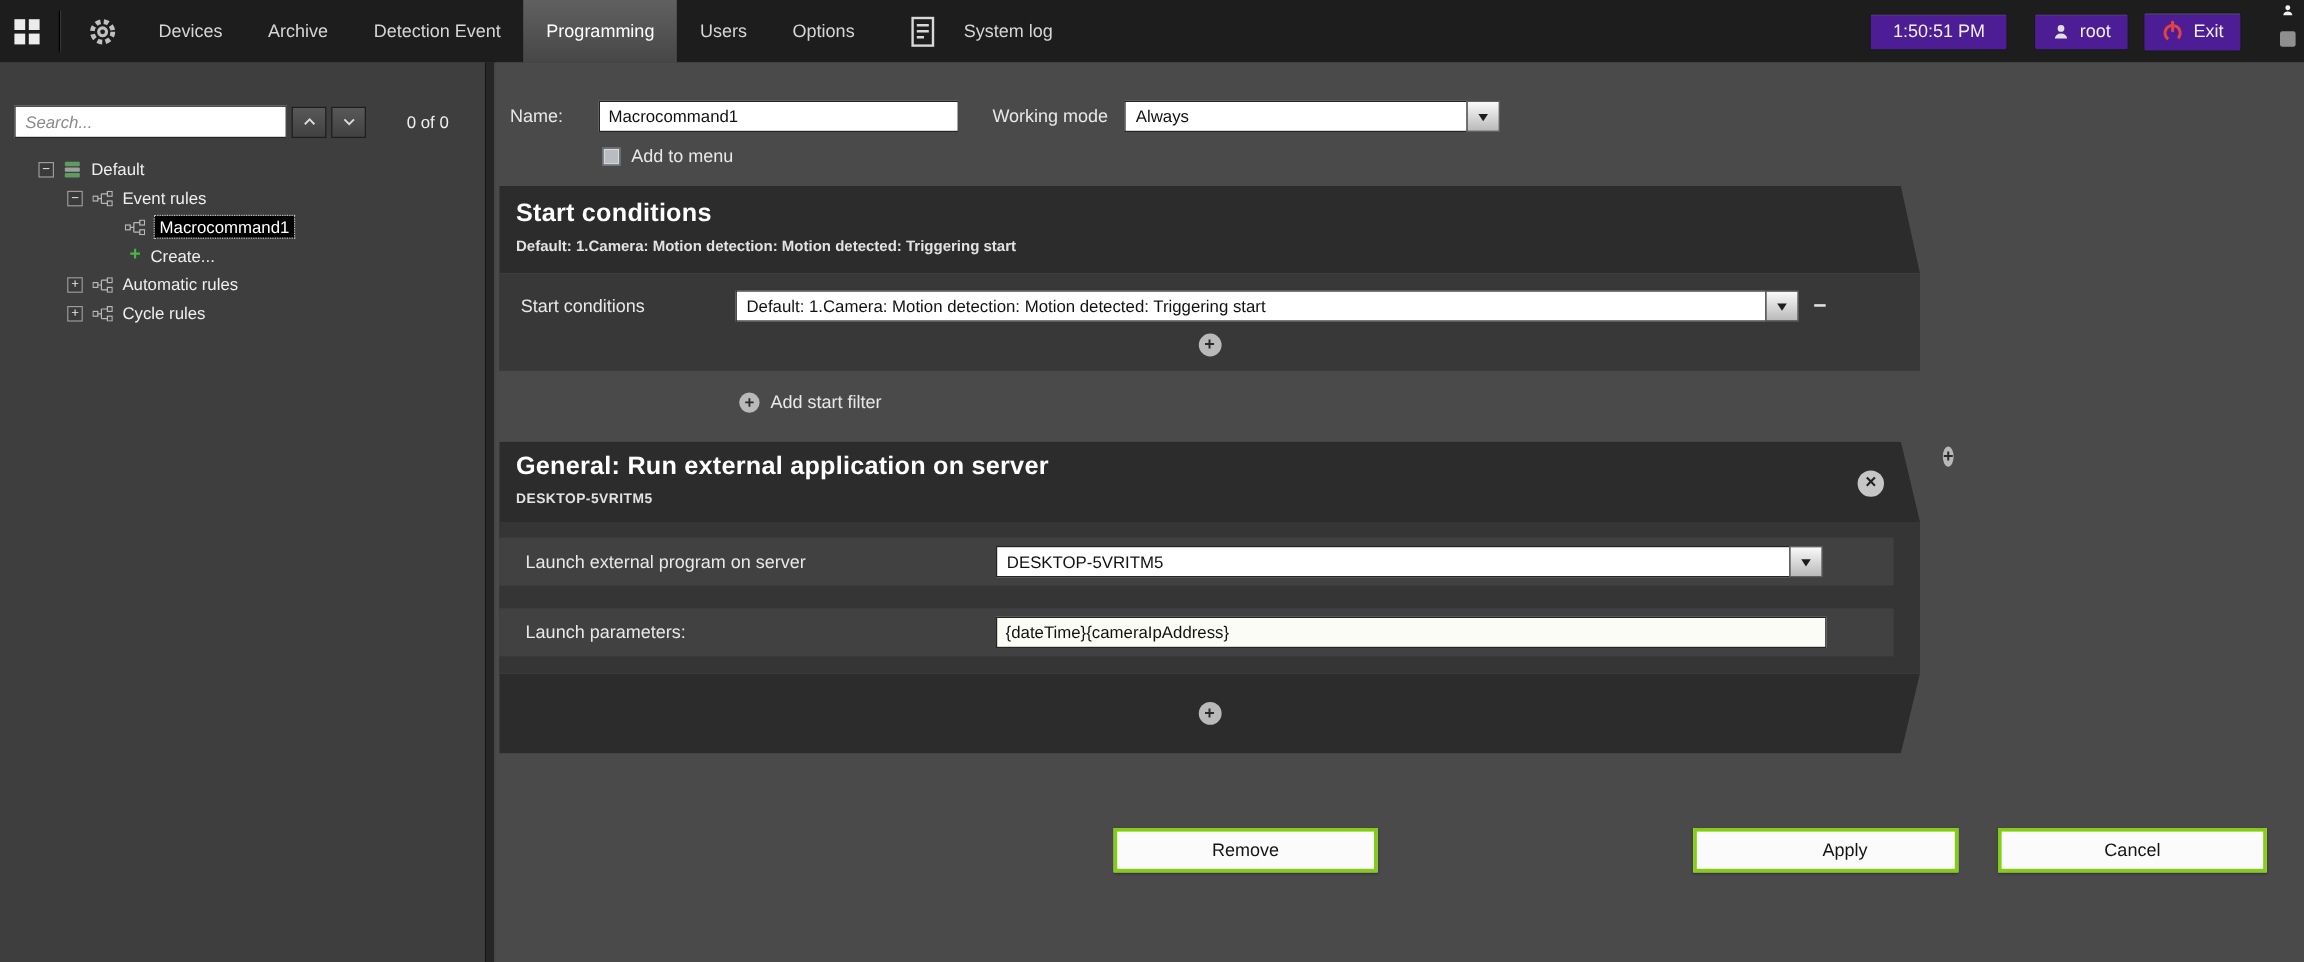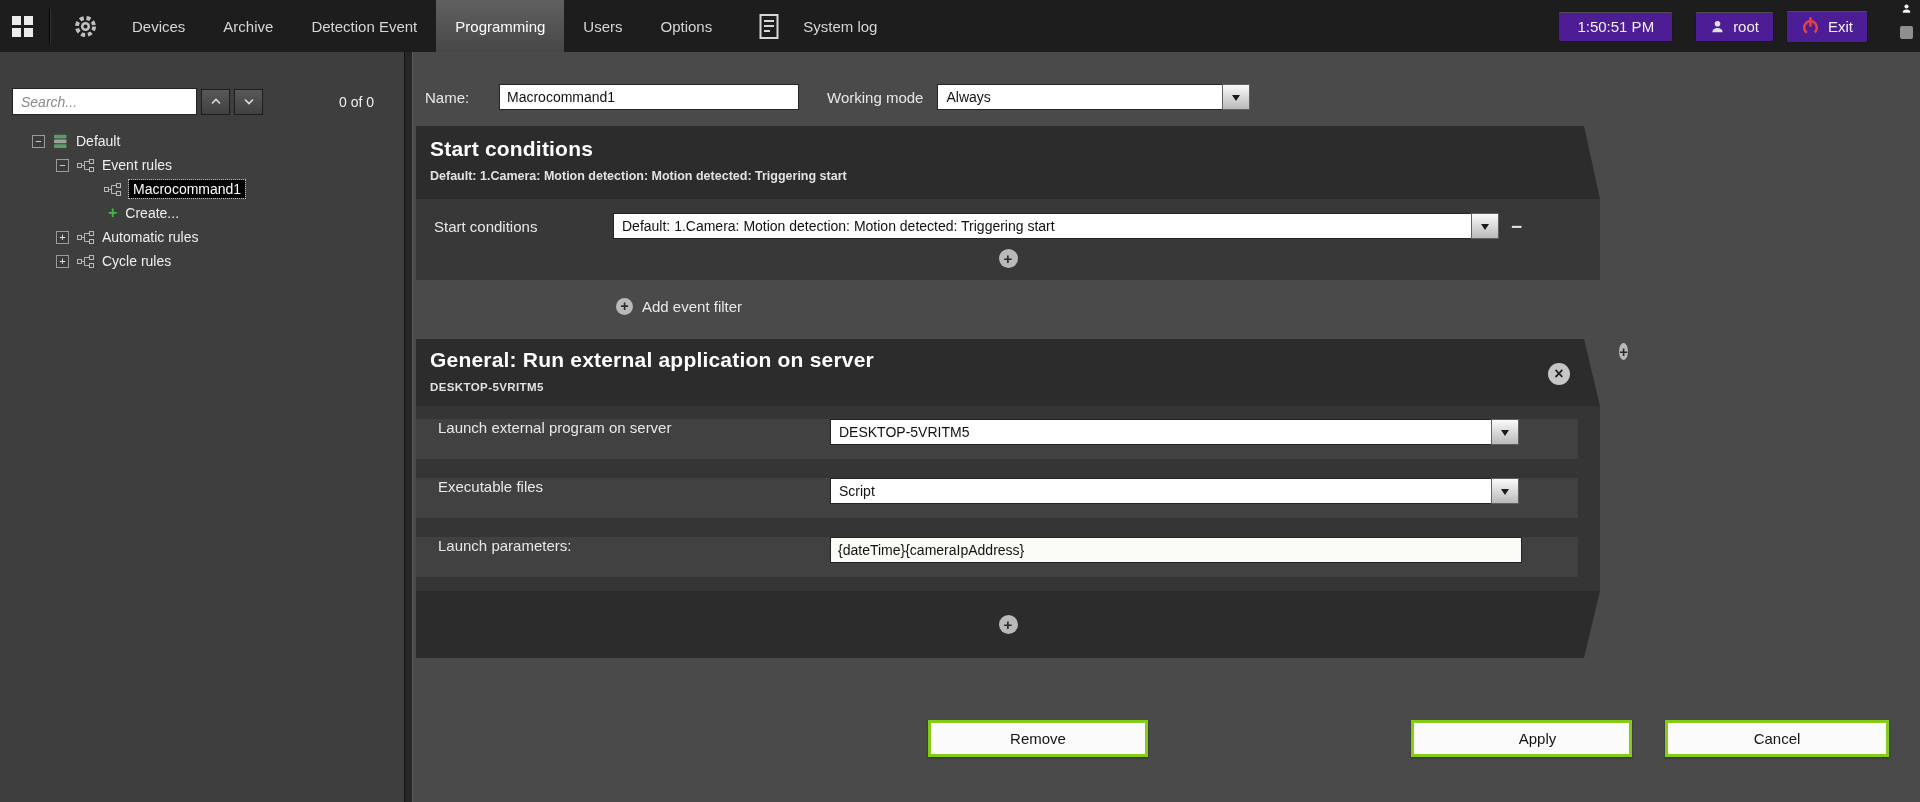--- a/index.html
+++ b/index.html
@@ -27,21 +27,21 @@
   .edge-strip .mini-square { width:13px; height:13px; background:#8f8f8f; border-radius:2px; margin-top:12px; }
 
   
   .content { display:flex; height:750px; }
   .sidebar { width:404px; background:#3e3e3e; position:relative; }
   .v-divider { width:9px; background:#262626; border-left:1px solid #141414; border-right:1px solid #585858; }
   .main { flex:1; background:#4a4a4a; position:relative; }
 
   
   .search-row { display:flex; align-items:center; padding:36px 0 0 12px; }
-  .search-input { width:185px; height:27px; border:1px solid #242424; background:#fff; color:#222;
+  .search-input { width:227px; height:27px; border:1px solid #242424; background:#fff; color:#222;
                   font-size:14px; padding:0 8px; font-family:"Liberation Sans", sans-serif; }
   .search-input::placeholder { font-style:italic; color:#8a8a8a; }
   .nav-btn { width:29px; height:26px; margin-left:4px; background:linear-gradient(#585858,#414141);
              border:1px solid #1e1e1e; display:flex; align-items:center; justify-content:center; cursor:pointer; }
   .counter { margin-left:auto; margin-right:30px; font-size:14px; color:#f0f0f0; }
   .tree { margin-top:14px; font-size:14px; color:#efefef; }
   .tree-row { height:24px; display:flex; align-items:center; cursor:default; }
   .expander { width:13px; height:13px; border:1px solid #9b9b9b; background:#3a3a3a; color:#e8e8e8;
               font-size:11px; line-height:10px; text-align:center; flex:0 0 13px; cursor:pointer; }
   .expander.minus::before { content:"−"; }
@@ -97,21 +97,21 @@
 
   .add-filter { display:flex; align-items:center; gap:9px; margin:18px 0 0 200px; font-size:15px; }
   .add-filter .plus-circle { width:17px; height:17px; line-height:17px; font-size:14px; }
 
   .sec-action { margin-top:24px; position:relative; }
   .close-circle { position:absolute; top:24px; right:30px; }
   .side-plus { position:absolute; top:2px; right:-28px; }
   .side-plus .plus-circle { width:21px; height:21px; line-height:21px; }
   .sec-mid { background:#353535; padding:13px 0 14px; }
   .action-row { position:relative; height:40px; width:1162px; background:#414141; margin-bottom:19px;
-                display:flex; font-size:15px; }
+                display:flex; align-items:center; font-size:15px; }
   .action-row:last-child { margin-bottom:0; }
   .action-row .rlabel { margin-left:22px; }
   .action-row .ctrl { position:absolute; left:414px; display:flex; align-items:center; }
   .combo-srv .val { width:661px; }
   .params-input { width:692px; background:#fcfcf6; }
   .bottom-banner { height:67px; background:#2c2c2c; display:flex; align-items:center; justify-content:center;
                    clip-path:polygon(0 0, 100% 0, calc(100% - 16px) 100%, 0 100%); }
 
   .btn-row { display:flex; margin:62px 0 0 515px; }
   .wbtn { height:37px; background:#fbfbfb; border:3px solid #84cc16; color:#141414; font-size:15px;
@@ -285,20 +285,24 @@
       <input class="text-input name-input" type="text" value="Macrocommand1" style="">
       <span class="lbl-wm">Working mode</span>
       <div class="combo combo-wm">
         <span class="val">Always</span>
         <span class="arrow-btn">
             <span class="caret"></span>
           </span>
       </div>
     </div>
 
+    <div class="row-menu">
+      <span class="checkbox"></span>
+      <span>Add to menu</span>
+    </div>
 
     <section class="section sec-start">
       <div class="banner">
         <h2>Start conditions</h2>
         <div class="sub">Default: 1.Camera: Motion detection: Motion detected: Triggering start</div>
       </div>
       <div class="start-body">
         <div class="cond-row">
           <span class="cond-label">Start conditions</span>
           <div class="combo combo-cond">
@@ -308,21 +312,21 @@
               </span>
           </div>
           <span class="minus-btn"></span>
         </div>
         <div class="center-plus">
           <span class="plus-circle"></span>
         </div>
       </div>
       <div class="add-filter">
         <span class="plus-circle"></span>
-        <span>Add event filter</span>
+        <span>Add start filter</span>
       </div>
     </section>
 
     <section class="section sec-action">
       <div class="banner banner2">
         <h2>General: Run external application on server</h2>
         <div class="sub">DESKTOP-5VRITM5</div>
       </div>
       <span class="x-circle close-circle"></span>
       <span class="side-plus">
@@ -335,31 +339,20 @@
           <div class="ctrl">
             <div class="combo combo-srv">
               <span class="val">DESKTOP-5VRITM5</span>
               <span class="arrow-btn">
                   <span class="caret"></span>
                 </span>
             </div>
           </div>
         </div>
         <div class="action-row">
-          <span class="rlabel">Executable files</span>
-          <div class="ctrl">
-            <div class="combo combo-srv">
-              <span class="val">Script</span>
-              <span class="arrow-btn">
-                  <span class="caret"></span>
-                </span>
-            </div>
-          </div>
-        </div>
-        <div class="action-row">
           <span class="rlabel">Launch parameters:</span>
           <div class="ctrl">
             <input class="text-input params-input" type="text" value="{dateTime}{cameraIpAddress}" style="">
           </div>
         </div>
       </div>
 
       <div class="bottom-banner">
         <span class="plus-circle"></span>
       </div>

